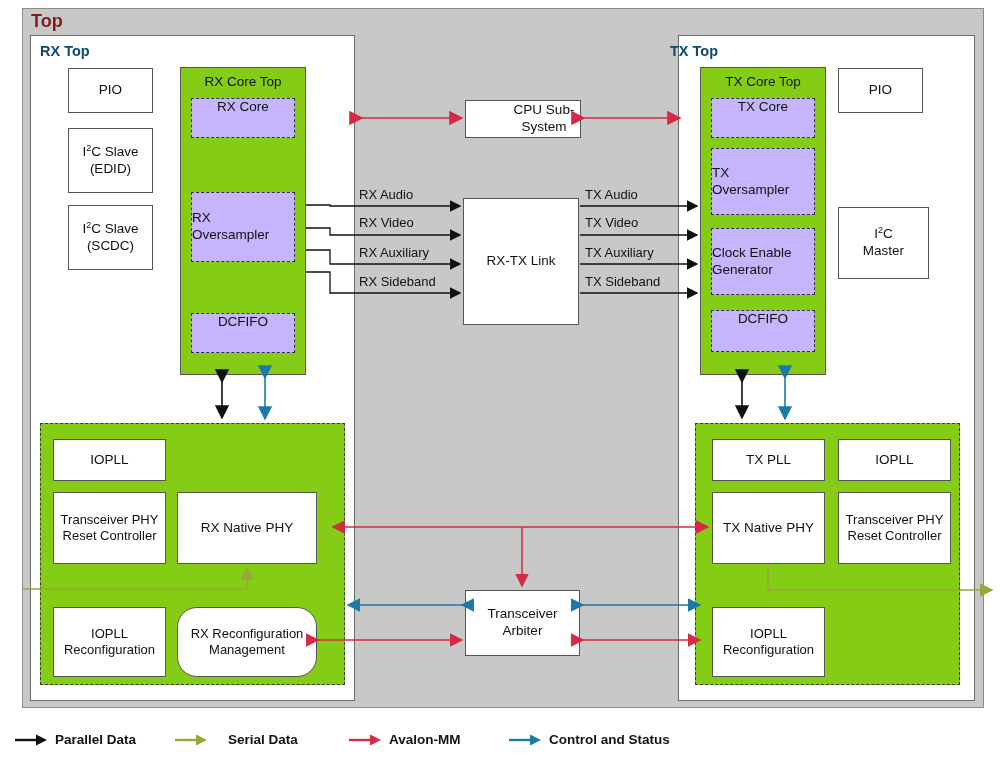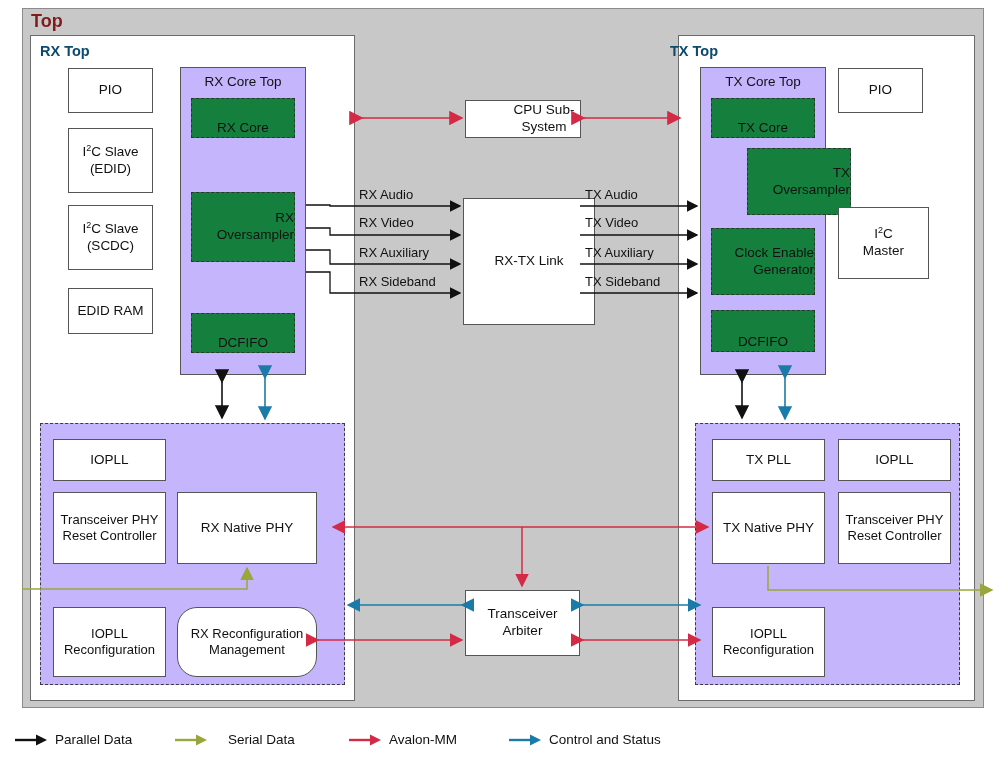--- a/index.html
+++ b/index.html
@@ -27,46 +27,46 @@
   
   .blk{
     position:absolute;background:#ffffff;border:1.2px solid #555;
     box-sizing:border-box;display:flex;align-items:center;justify-content:center;
     text-align:center;font-size:13.5px;color:#111;line-height:1.25;
   }
   .blk.small{font-size:13px;}
 
   
   .shade{
-    position:absolute;background:#c4b5fd;box-sizing:border-box;text-decoration:underline;
+    position:absolute;background:#84cc16;box-sizing:border-box;text-decoration:underline;
   }
   .shade.solid{border:1.4px solid #555;}
   .shade.dashed{border:1.6px dashed #3a3a3a;}
 
   
   .dblk{
-    position:absolute;background:#15803d;border:1.4px dashed #333;
-    box-sizing:border-box;display:flex;align-items:flex-end;justify-content:center;
+    position:absolute;background:#c4b5fd;border:1.4px dashed #333;
+    box-sizing:border-box;display:flex;align-items:flex-start;justify-content:center;
     text-align:center;font-size:13.5px;color:#111;line-height:1.25;
   }
 
   .grp-title{
     position:absolute;font-size:13.5px;color:#111;text-align:center;width:100%;
   }
 
   
   svg.wires{position:absolute;left:0;top:0;width:1005px;height:766px;pointer-events:none;}
 
   
   .siglabel{
     position:absolute;font-size:13px;color:#111;white-space:nowrap;
   }
 
   
-  .legend{position:absolute;left:0;top:722px;width:838px;height:44px;}
+  .legend{position:absolute;left:0;top:722px;width:838px;height:44px;font-weight:bold;}
   .legend-item{position:absolute;display:flex;align-items:center;gap:7px;font-size:13.5px;color:#111;}
   .legend-arrow{display:block;}
 
   sup{font-size:0.66em;vertical-align:super;line-height:0;}
 </style>
 </head>
 <body>
 
 <div id="stage">
 
@@ -83,23 +83,20 @@
   <div class="blk" style="left:68px;top:128px;width:85px;height:65px;flex-direction:column;">
     <span>I<sup>2</sup>C Slave</span>
     <span>(EDID)</span>
   </div>
 
   <div class="blk" style="left:68px;top:205px;width:85px;height:65px;flex-direction:column;">
     <span>I<sup>2</sup>C Slave</span>
     <span>(SCDC)</span>
   </div>
 
-  <div class="blk" style="left:68px;top:288px;width:85px;height:46px;">
-    <span>EDID RAM</span>
-  </div>
 
   <div class="shade solid" style="left:180px;top:67px;width:126px;height:308px;">
     <div class="grp-title" style="left:0;top:6px;">RX Core Top</div>
   </div>
   <div class="dblk" style="left:191px;top:98px;width:104px;height:40px;">
     <span>RX Core</span>
   </div>
   <div class="dblk" style="left:191px;top:192px;width:104px;height:70px;flex-direction:column;">
     <span>RX</span>
     <span>Oversampler</span>
@@ -130,21 +127,21 @@
 
   <div class="side-box" style="left:678px;top:35px;width:297px;height:666px;"></div>
   <div class="side-label" style="left:670px;top:43px;">TX Top</div>
 
   <div class="shade solid" style="left:700px;top:67px;width:126px;height:308px;">
     <div class="grp-title" style="left:0;top:6px;">TX Core Top</div>
   </div>
   <div class="dblk" style="left:711px;top:98px;width:104px;height:40px;">
     <span>TX Core</span>
   </div>
-  <div class="dblk" style="left:711px;top:148px;width:104px;height:67px;flex-direction:column;margin-left:36px;">
+  <div class="dblk" style="left:711px;top:148px;width:104px;height:67px;flex-direction:column;">
     <span>TX</span>
     <span>Oversampler</span>
   </div>
   <div class="dblk" style="left:711px;top:228px;width:104px;height:67px;flex-direction:column;">
     <span>Clock Enable</span>
     <span>Generator</span>
   </div>
   <div class="dblk" style="left:711px;top:310px;width:104px;height:42px;">
     <span>DCFIFO</span>
   </div>
@@ -172,21 +169,21 @@
     <span>Reset Controller</span>
   </div>
   <div class="blk small" style="left:712px;top:607px;width:113px;height:70px;flex-direction:column;">
     <span>IOPLL</span>
     <span>Reconfiguration</span>
   </div>
 
   <div class="blk" style="left:465px;top:100px;width:116px;height:38px;padding-left:42px;">
     <span>CPU Sub-System</span>
   </div>
-  <div class="blk" style="left:463px;top:198px;width:132px;height:127px;">
+  <div class="blk" style="left:463px;top:198px;width:116px;height:127px;">
     <span>RX-TX Link</span>
   </div>
   <div class="blk" style="left:465px;top:590px;width:115px;height:66px;flex-direction:column;">
     <span>Transceiver</span>
     <span>Arbiter</span>
   </div>
 
   <div class="siglabel" style="left:359px;top:187px;">RX Audio</div>
   <div class="siglabel" style="left:359px;top:215px;">RX Video</div>
   <div class="siglabel" style="left:359px;top:245px;">RX Auxiliary</div>

